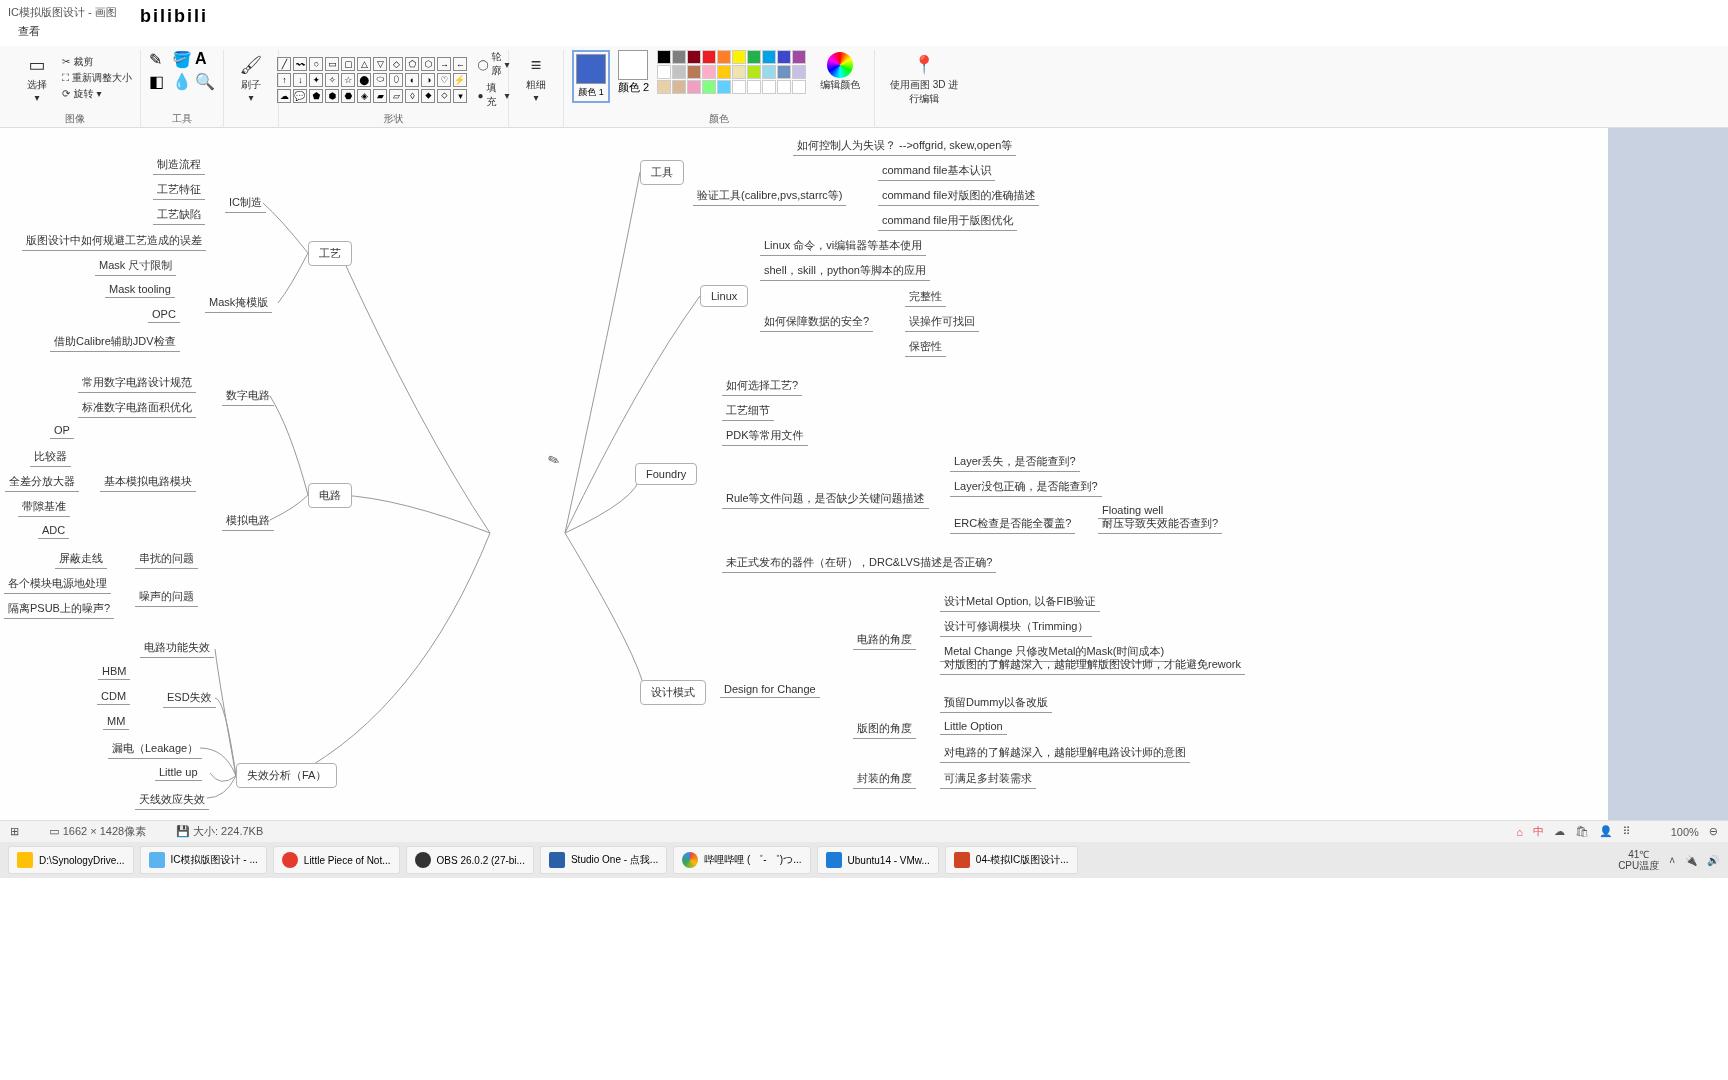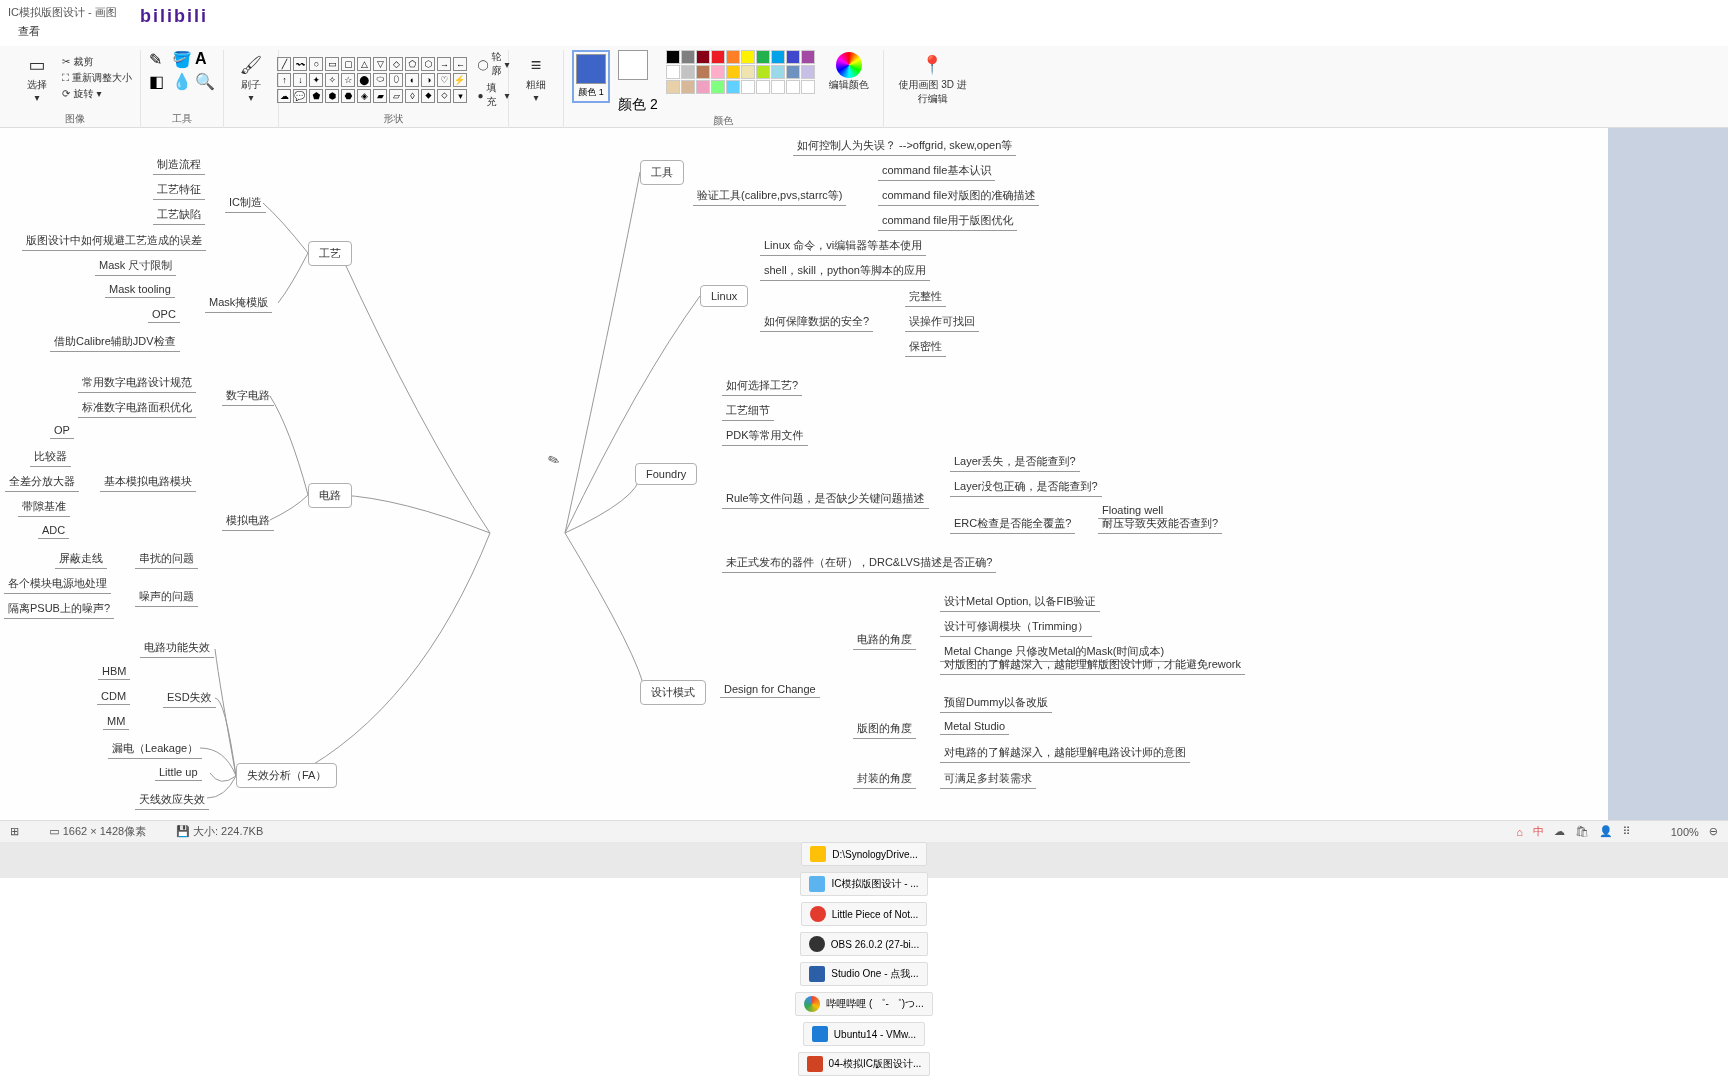--- a/index.html
+++ b/index.html
@@ -1,20 +1,20 @@
 <!DOCTYPE html>
 <html><head>
 <meta charset="utf-8">
 <style>
 * { margin: 0; padding: 0; box-sizing: border-box; font-family: "Microsoft YaHei", sans-serif; }
 body { background: #fff; overflow: hidden; width: 1728px; height: 1080px; position: relative; }
 
 .title-bar { height: 24px; background: #fff; display: flex; align-items: center; padding-left: 8px; font-size: 11px; color: #555; }
 .tab-bar { height: 22px; background: #fff; padding-left: 18px; font-size: 11px; color: #333; }
-.watermark { position: absolute; top: 6px; left: 140px; font-size: 18px; letter-spacing: 2px; color: #4c1d95; font-weight: bold; }
+.watermark { position: absolute; top: 6px; left: 140px; font-size: 18px; letter-spacing: 2px; color: #000000; font-weight: bold; }
 
 .ribbon { height: 82px; background: #f9f9f9; border-bottom: 1px solid #ddd; display: flex; align-items: flex-start; padding: 4px 10px 0 10px; }
 .ribbon-group { display: flex; flex-direction: column; align-items: center; border-right: 1px solid #e5e5e5; padding: 0 8px; height: 78px; justify-content: space-between; }
 .ribbon-group-label { font-size: 10px; color: #666; padding-bottom: 2px; }
 .ribbon-row { display: flex; align-items: center; gap: 6px; }
 
 .big-btn { display: flex; flex-direction: column; align-items: center; font-size: 10px; color: #333; padding: 2px 6px; cursor: pointer; }
 .big-btn .ic { width: 26px; height: 26px; display: flex; align-items: center; justify-content: center; font-size: 18px; }
 .small-btn { font-size: 10px; color: #333; display: flex; align-items: center; gap: 3px; cursor: pointer; }
 
@@ -28,21 +28,21 @@
 .canvas-area { position: relative; height: 692px; background: #fefefe; overflow: hidden; }
 .sidepanel { position: absolute; right: 0; top: 0; width: 120px; height: 100%; background: #c9d2e0; }
 
 .node { position: absolute; border: 1px solid #b0b0b0; background: #fff; border-radius: 4px; padding: 4px 10px; font-size: 11px; color: #333; white-space: nowrap; }
 .leaf { position: absolute; border-bottom: 1px solid #999; font-size: 11px; color: #333; padding: 2px 4px; white-space: nowrap; background: transparent; }
 .center-node { position: absolute; background: #4cb050; color: #fff; font-size: 16px; padding: 16px 24px; border-radius: 2px; }
 
 .statusbar { height: 22px; background: #f3f3f3; border-top: 1px solid #ddd; display: flex; align-items: center; font-size: 11px; color: #555; padding: 0 10px; gap: 30px; }
 .status-right { margin-left: auto; display: flex; align-items: center; gap: 10px; }
 
-.taskbar { height: 36px; background: #e9e9e9; display: flex; align-items: center; padding: 0 8px; gap: 6px; flex-direction: column; }
+.taskbar { height: 36px; background: #e9e9e9; display: flex; align-items: center; padding: 0 8px; gap: 6px; }
 .task-item { display: flex; align-items: center; gap: 6px; padding: 3px 8px; font-size: 10px; background: #f7f7f7; border: 1px solid #ddd; border-radius: 2px; height: 28px; }
 .task-ic { width: 16px; height: 16px; border-radius: 2px; }
 .tray { margin-left: auto; display: flex; align-items: center; gap: 10px; font-size: 10px; color: #444; }
 
 svg.edges { position: absolute; top: 0; left: 0; }
 .cursor-pen { position:absolute; left:548px; top:324px; font-size:14px; color:#555; transform: rotate(-20deg); }
 </style>
 </head>
 <body>
 
@@ -150,21 +150,21 @@
   </div>
 
   <div class="ribbon-group">
     <div class="ribbon-row" style="gap:8px;align-items:flex-start">
       <div style="text-align:center;border:2px solid #7da7e8;padding:2px">
         <div class="color-pick" style="background:#3e64c8"></div>
         <div style="font-size:9px;margin-top:2px">颜色 1</div>
       </div>
       <div style="text-align:center">
         <div class="color-pick" style="background:#fff"></div>
-        <div style="font-size:14px;margin-top:16px">颜色 2</div>
+        <div style="font-size:11px;margin-top:0">颜色 2</div>
       </div>
       <div class="color-palette" id="pal">
           <div class="color-sw" style="background: rgb(0, 0, 0);"></div>
           <div class="color-sw" style="background: rgb(127, 127, 127);"></div>
           <div class="color-sw" style="background: rgb(136, 0, 21);"></div>
           <div class="color-sw" style="background: rgb(237, 28, 36);"></div>
           <div class="color-sw" style="background: rgb(255, 127, 39);"></div>
           <div class="color-sw" style="background: rgb(255, 242, 0);"></div>
           <div class="color-sw" style="background: rgb(34, 177, 76);"></div>
           <div class="color-sw" style="background: rgb(0, 162, 232);"></div>
@@ -301,21 +301,21 @@
 
   <div class="node" style="left:640px;top:552px">设计模式</div>
   <div class="leaf" style="left:720px;top:553px">Design for Change</div>
   <div class="leaf" style="left:853px;top:502px">电路的角度</div>
   <div class="leaf" style="left:940px;top:464px">设计Metal Option, 以备FIB验证</div>
   <div class="leaf" style="left:940px;top:489px">设计可修调模块（Trimming）</div>
   <div class="leaf" style="left:940px;top:514px">Metal Change 只修改Metal的Mask(时间成本)</div>
   <div class="leaf" style="left:940px;top:527px">对版图的了解越深入，越能理解版图设计师，才能避免rework</div>
   <div class="leaf" style="left:853px;top:591px">版图的角度</div>
   <div class="leaf" style="left:940px;top:565px">预留Dummy以备改版</div>
-  <div class="leaf" style="left:940px;top:590px">Metal Studio</div>
+  <div class="leaf" style="left:940px;top:590px">Little Option</div>
   <div class="leaf" style="left:940px;top:615px">对电路的了解越深入，越能理解电路设计师的意图</div>
   <div class="leaf" style="left:853px;top:641px">封装的角度</div>
   <div class="leaf" style="left:940px;top:641px">可满足多封装需求</div>
 </div>
 
 <div class="statusbar">
   <span>⊞</span>
   <span>▭ <span>1662 × 1428像素</span></span>
   <span>💾 <span>大小: 224.7KB</span></span>
   <div class="status-right">

